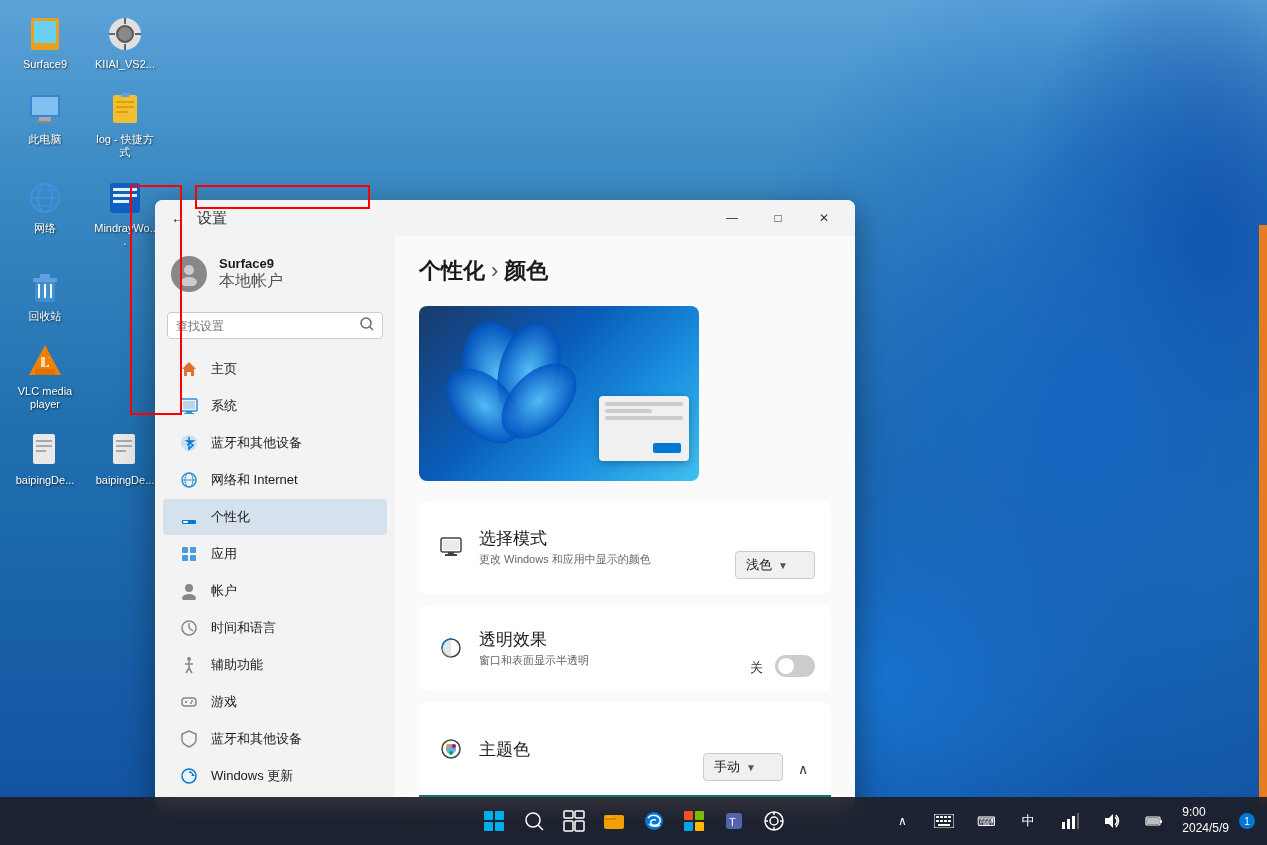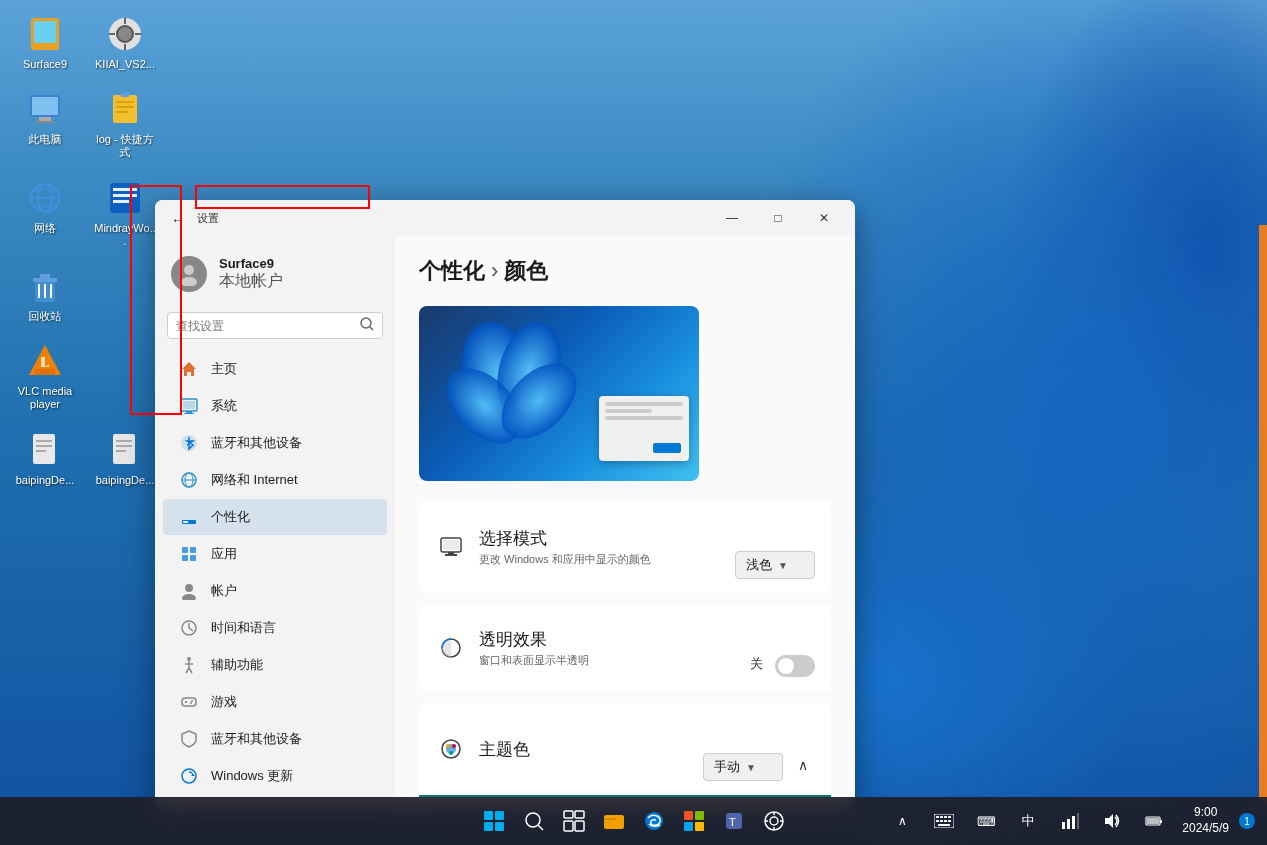--- a/index.html
+++ b/index.html
@@ -127,21 +127,21 @@
       align-items: center;
       gap: 8px;
     }
     .title-bar-back {
       font-size: 14px;
       color: #333;
       cursor: pointer;
       padding: 4px;
     }
     .title-bar-title {
-      font-size: 11px;
+      font-size: 15px;
       color: #333;
     }
     .title-bar-controls {
       display: flex;
       gap: 0;
     }
     .title-btn {
       width: 46px;
       height: 32px;
       display: flex;
@@ -348,21 +348,21 @@
       color: #1a1a1a;
       font-weight: 500;
     }
     .settings-row-desc {
       font-size: 11px;
       color: #666;
       margin-top: 2px;
     }
     .settings-row-control {
       display: flex;
-      align-items: flex-start;
+      align-items: flex-end;
       gap: 8px;
       margin-top: 36px;
     }
     .dropdown-control {
       display: flex;
       align-items: center;
       gap: 6px;
       background: #f0f0f0;
       border: 1px solid #ccc;
       border-radius: 4px;
@@ -486,21 +486,21 @@
       justify-content: center;
       cursor: pointer;
       border-radius: 4px;
       font-size: 20px;
     }
     .taskbar-icon { position: relative; }
 
     .taskbar-clock {
       display: flex;
       flex-direction: column;
-      align-items: center;
+      align-items: flex-start;
       color: white;
       font-size: 12px;
       cursor: pointer;
       padding: 2px 4px;
       line-height: 1.3;
     }
 
     .notification-badge {
       width: 16px;
       height: 16px;

